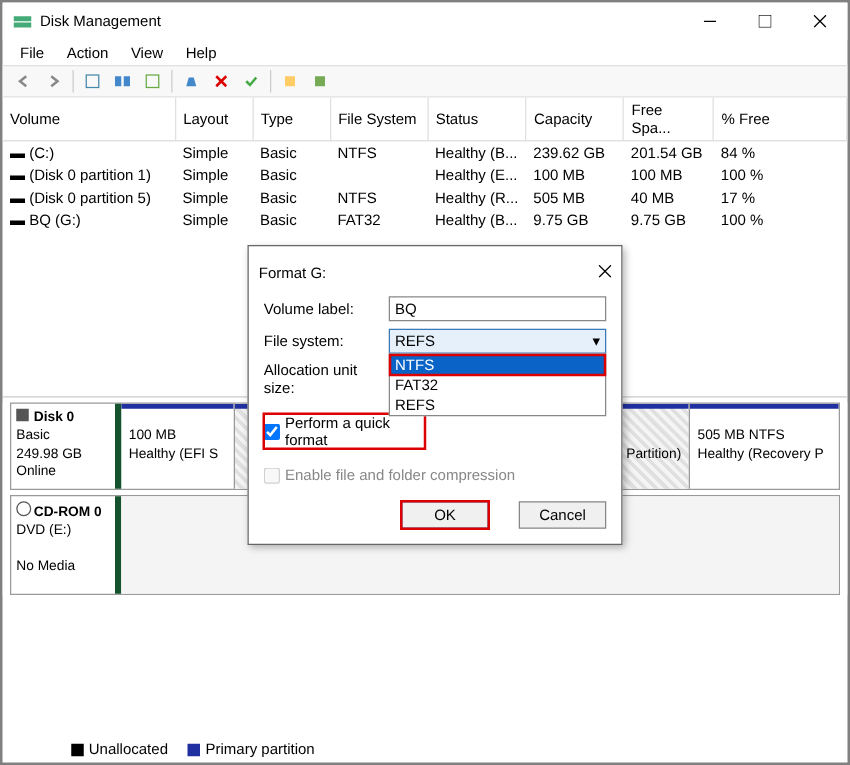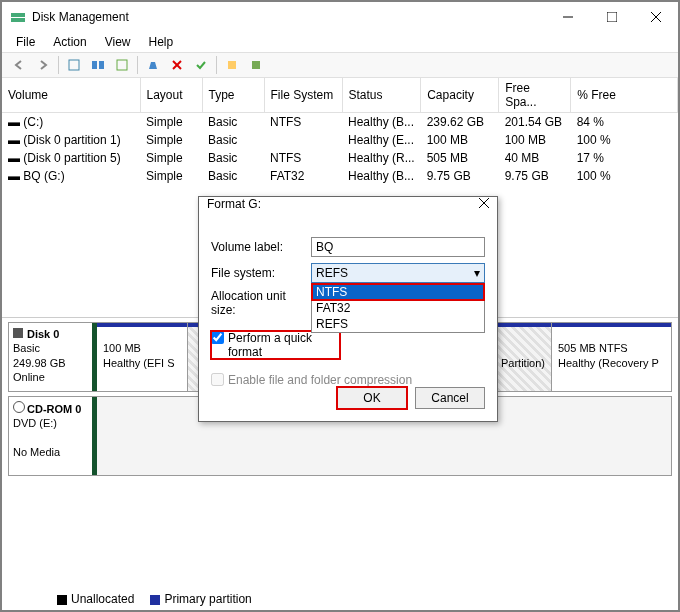--- a/index.html
+++ b/index.html
@@ -23,36 +23,36 @@
   .diskhdr { width: 88px; border-right: 5px solid #14532d; padding: 4px; font-size: 11px; line-height: 1.3; }
   .diskhdr .dn { font-weight: bold; }
   .partwrap { flex: 1; display: flex; }
   .part { border-left: 1px solid #999; padding: 4px 6px; font-size: 11px; line-height: 1.3; position: relative; overflow: hidden; }
   .part:first-child { border-left: none; }
   .part .bar { position: absolute; left:0; right:0; top:0; height: 4px; background: #2030a0; }
   .hatched { background: repeating-linear-gradient(45deg, #f4f4f4, #f4f4f4 3px, #e0e0e0 3px, #e0e0e0 6px); }
   .legend { position: absolute; bottom: 4px; left: 8px; font-size: 12px; display: flex; gap: 16px; align-items: center; padding-left: 47px; }
   .legend .sq { width: 10px; height: 10px; display: inline-block; margin-right: 4px; vertical-align: middle; }
   .dialog { position: absolute; left: 196px; top: 194px; width: 300px; background: #fff; border: 1px solid #666; box-shadow: 2px 2px 6px rgba(0,0,0,0.3); }
-  .dialog .dtitle { height: 28px; display: flex; align-items: flex-start; padding: 0 8px; font-size: 12px; }
+  .dialog .dtitle { height: 28px; display: flex; align-items: flex-end; padding: 0 8px; font-size: 12px; }
   .dialog .dtitle .sp { flex: 1; }
   .dialog .dbody { padding: 6px 12px 12px; font-size: 12px; }
   .frow { display: flex; align-items: center; margin: 6px 0; }
   .frow label { width: 100px; }
   .frow input[type=text] { flex: 1; border: 1px solid #888; height: 20px; padding: 0 4px; font-size: 12px; }
   .combo { flex: 1; position: relative; }
   .combo .sel { border: 1px solid #3a7ab8; background: #e6f0fa; height: 20px; padding: 0 4px; display: flex; align-items: center; justify-content: space-between; }
   .combo .drop { position: absolute; top: 20px; left: 0; right: 0; border: 1px solid #888; background: #fff; z-index: 10; }
   .combo .drop div { padding: 1px 4px; }
   .combo .drop .hl { background: #0a64c8; color: #fff; }
   .redbox { outline: 2px solid #d00; outline-offset: -1px; }
-  .chk { display: flex; align-items: flex-start; gap: 4px; margin-top: 14px; }
+  .chk { display: flex; align-items: center; gap: 4px; margin-top: 14px; }
   .chk input { margin: 0; }
   .chk.dis { color: #888; }
-  .btnrow { display: flex; justify-content: flex-end; gap: 8px; }
+  .btnrow { display: flex; justify-content: flex-end; gap: 24px; margin-top: 14px; }
   .btn { width: 70px; height: 22px; border: 1px solid #888; background: #f0f0f0; font-size: 12px; }
   .dicon { width: 10px; height: 10px; display: inline-block; background:#555; margin-right: 4px; }
   .cdicon { width: 12px; height: 12px; border-radius: 50%; border: 1px solid #555; display: inline-block; margin-right: 2px; }
 </style>
 </head>
 <body>
 
 <div class="titlebar">
   <span class="icon">
     <svg viewBox="0 0 16 16">

